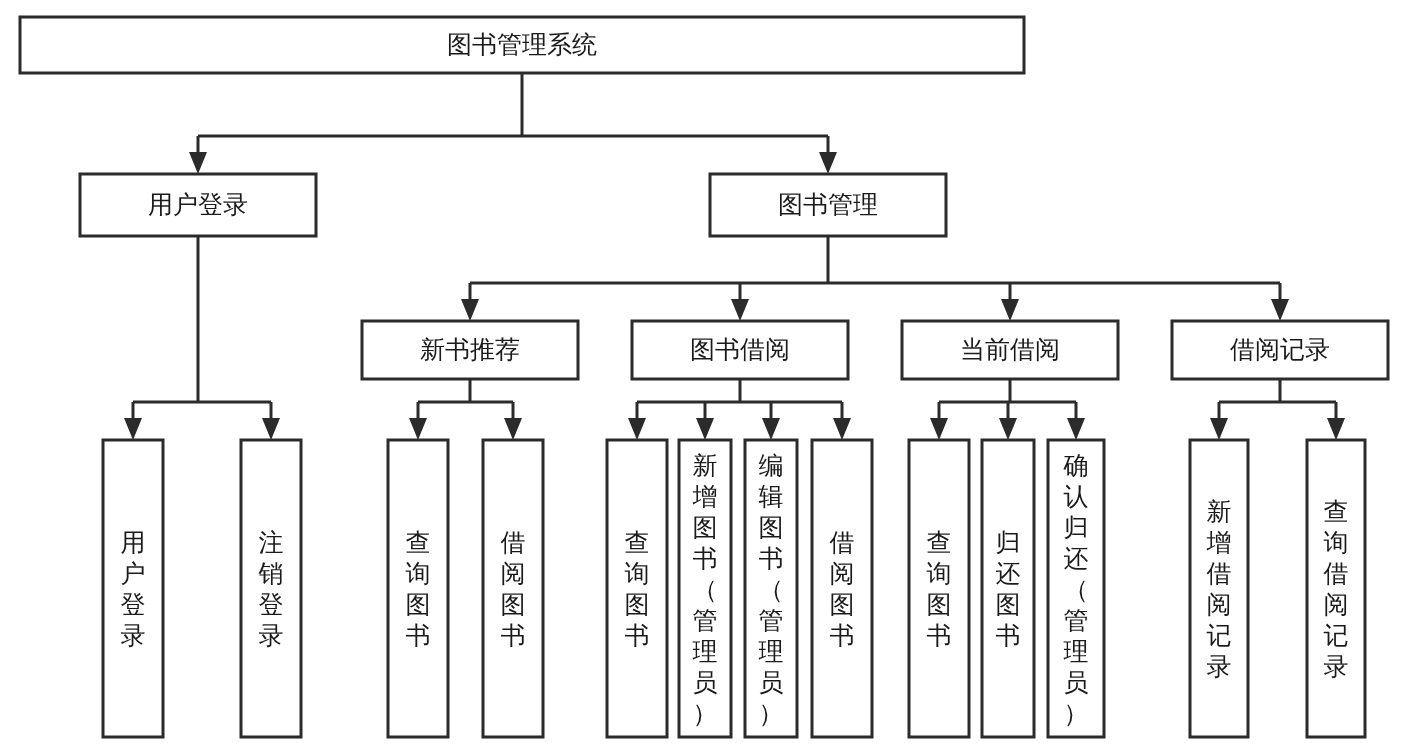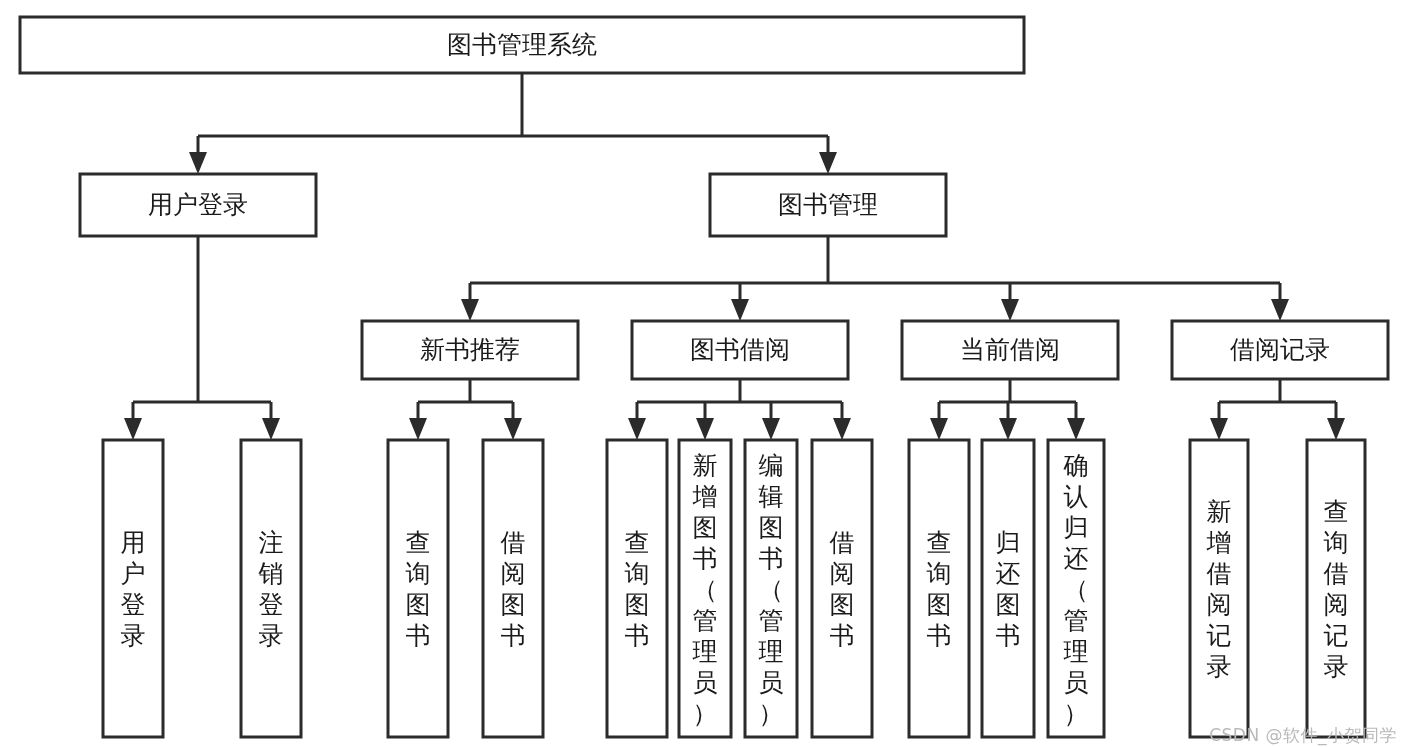--- a/index.html
+++ b/index.html
@@ -165,14 +165,13 @@
         <g>
           <rect class="node-rect" x="1190" y="436" width="58" height="297"></rect>
           <text class="node-label-vertical" x="1219" y="516.3"><tspan x="1219" dy="0">新</tspan><tspan x="1219" dy="31">增</tspan><tspan x="1219" dy="31">借</tspan><tspan x="1219" dy="31">阅</tspan><tspan x="1219" dy="31">记</tspan><tspan x="1219" dy="31">录</tspan></text>
         </g>
         <g>
           <rect class="node-rect" x="1307" y="436" width="58" height="297"></rect>
           <text class="node-label-vertical" x="1336" y="516.3"><tspan x="1336" dy="0">查</tspan><tspan x="1336" dy="31">询</tspan><tspan x="1336" dy="31">借</tspan><tspan x="1336" dy="31">阅</tspan><tspan x="1336" dy="31">记</tspan><tspan x="1336" dy="31">录</tspan></text>
         </g>
       </g>
   </svg>
-  <div class="watermark">CSDN @软件_小贺同学</div>
 </div>
 
 </body></html>

